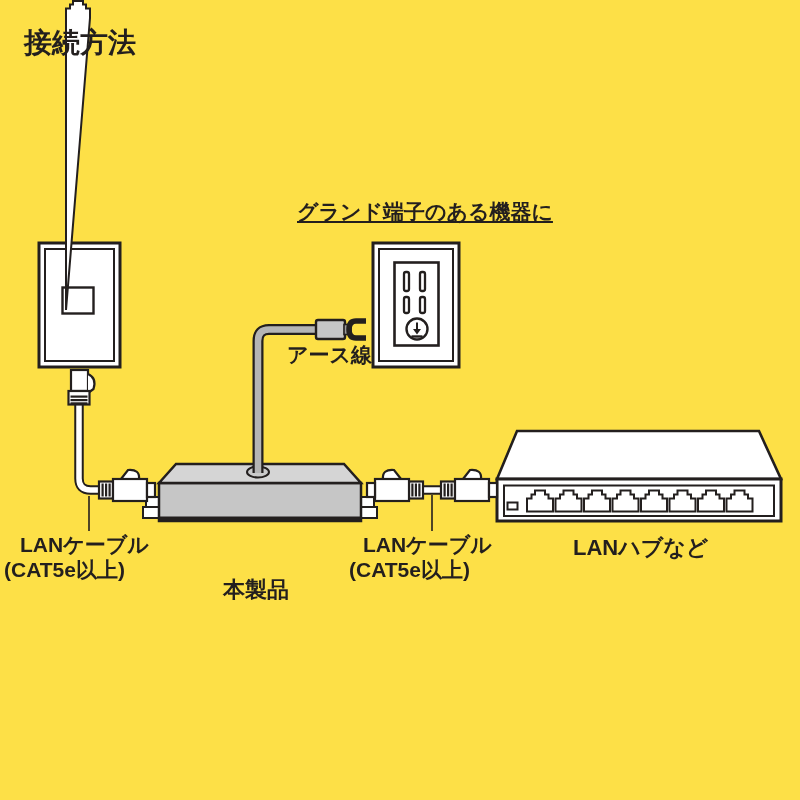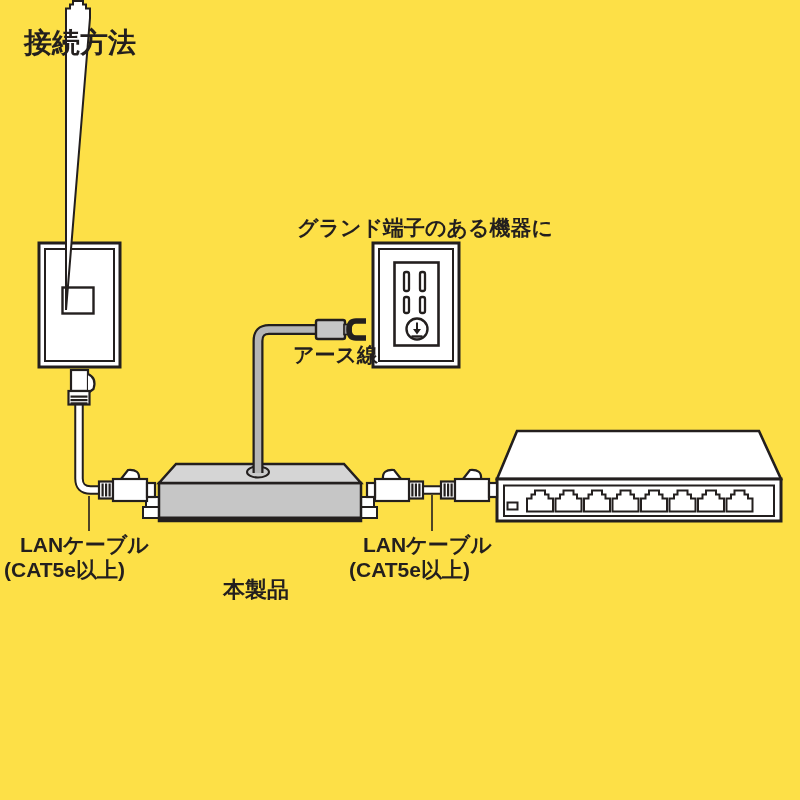--- a/index.html
+++ b/index.html
@@ -117,25 +117,26 @@
       <path d="M420,490 H444" stroke="#ffffff" stroke-width="5.5" fill="none"></path>
       <use href="#rj45" transform="translate(367,490) scale(-1,1)"></use>
       <use href="#rj45" transform="translate(497,490)"></use>
       <path d="M432,495 V531" class="ln" stroke-width="1.6"></path>
     </g>
   </svg>
 
   <div class="title">接続方法</div>
 
 
-  <div class="label" style="left:297px;top:216px;">グランド端子のある機器に</div>
+  <div class="label" style="left:297px;top:200px;text-decoration:underline;">グランド端子のある機器に</div>
 
-  <div class="label" style="left:293px;top:343px;">アース線</div>
+  <div class="label" style="left:287px;top:343px;">アース線</div>
 
   <div class="label" style="left:20px;top:533px;">LANケーブル</div>
   <div class="label" style="left:4px;top:558px;">(CAT5e以上)</div>
 
   <div class="label" style="left:223px;top:535px;font-size:22px;margin-top:42px;">本製品</div>
 
   <div class="label" style="left:363px;top:533px;">LANケーブル</div>
   <div class="label" style="left:349px;top:558px;">(CAT5e以上)</div>
 
+  <div class="label" style="left:573px;top:535px;font-size:22px;">LANハブなど</div>
 </div>
 
 </body></html>

